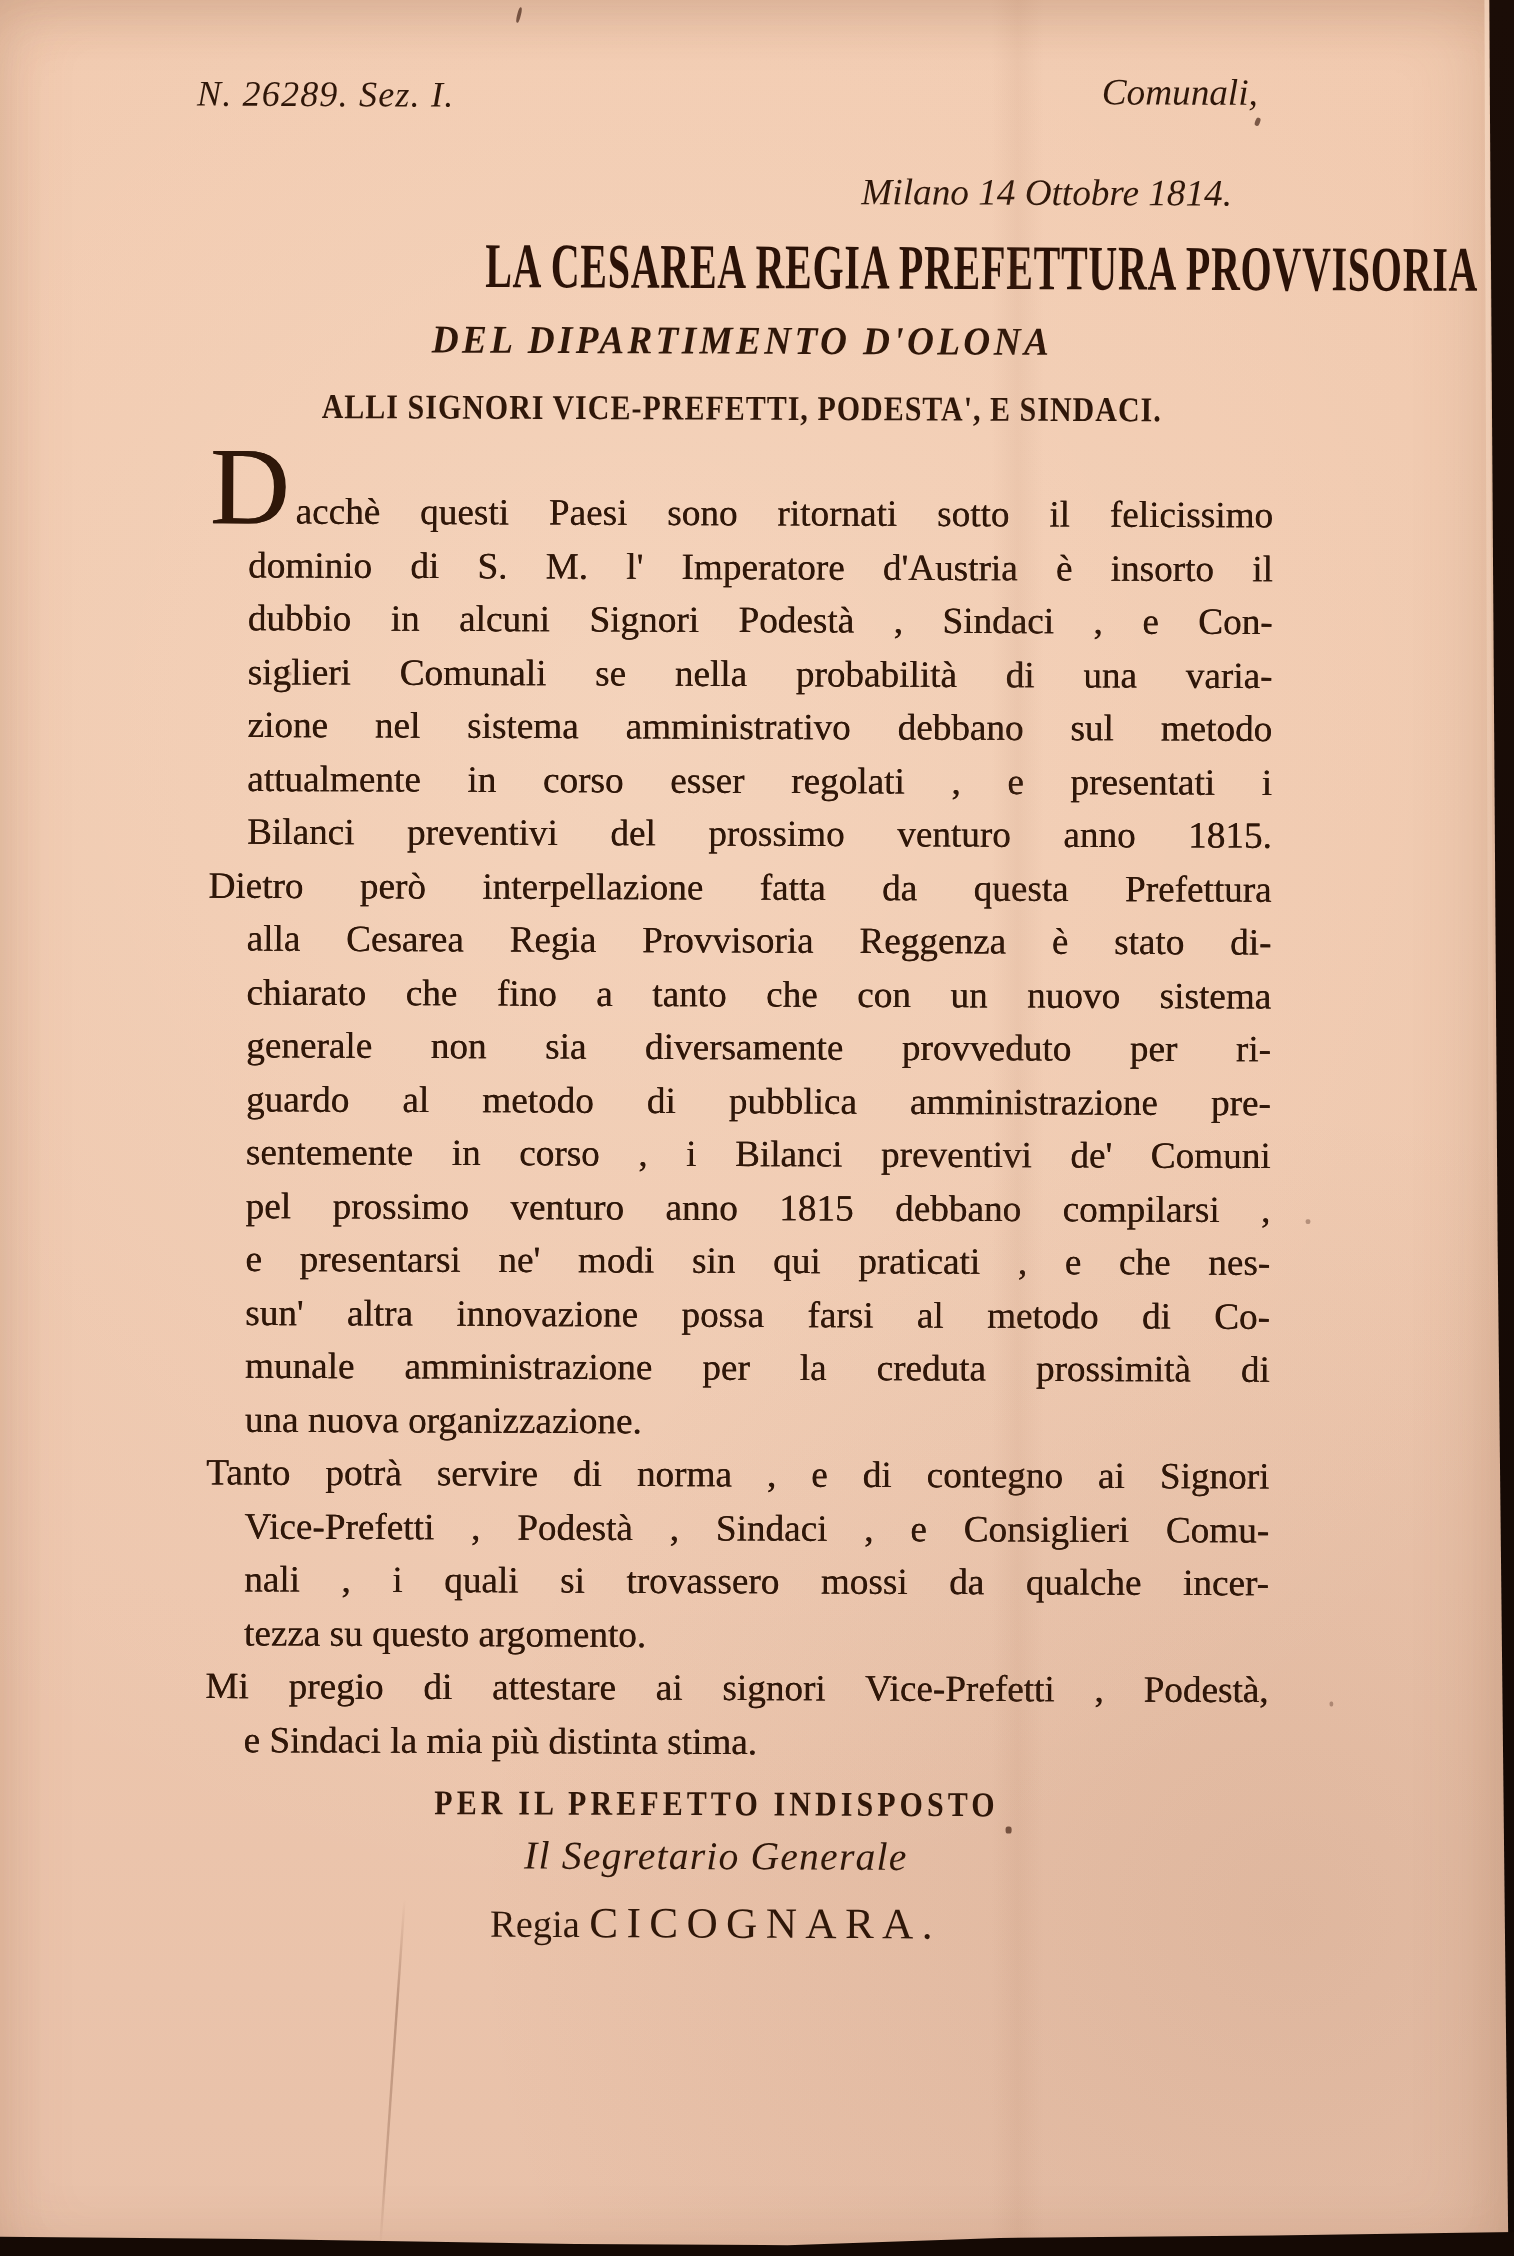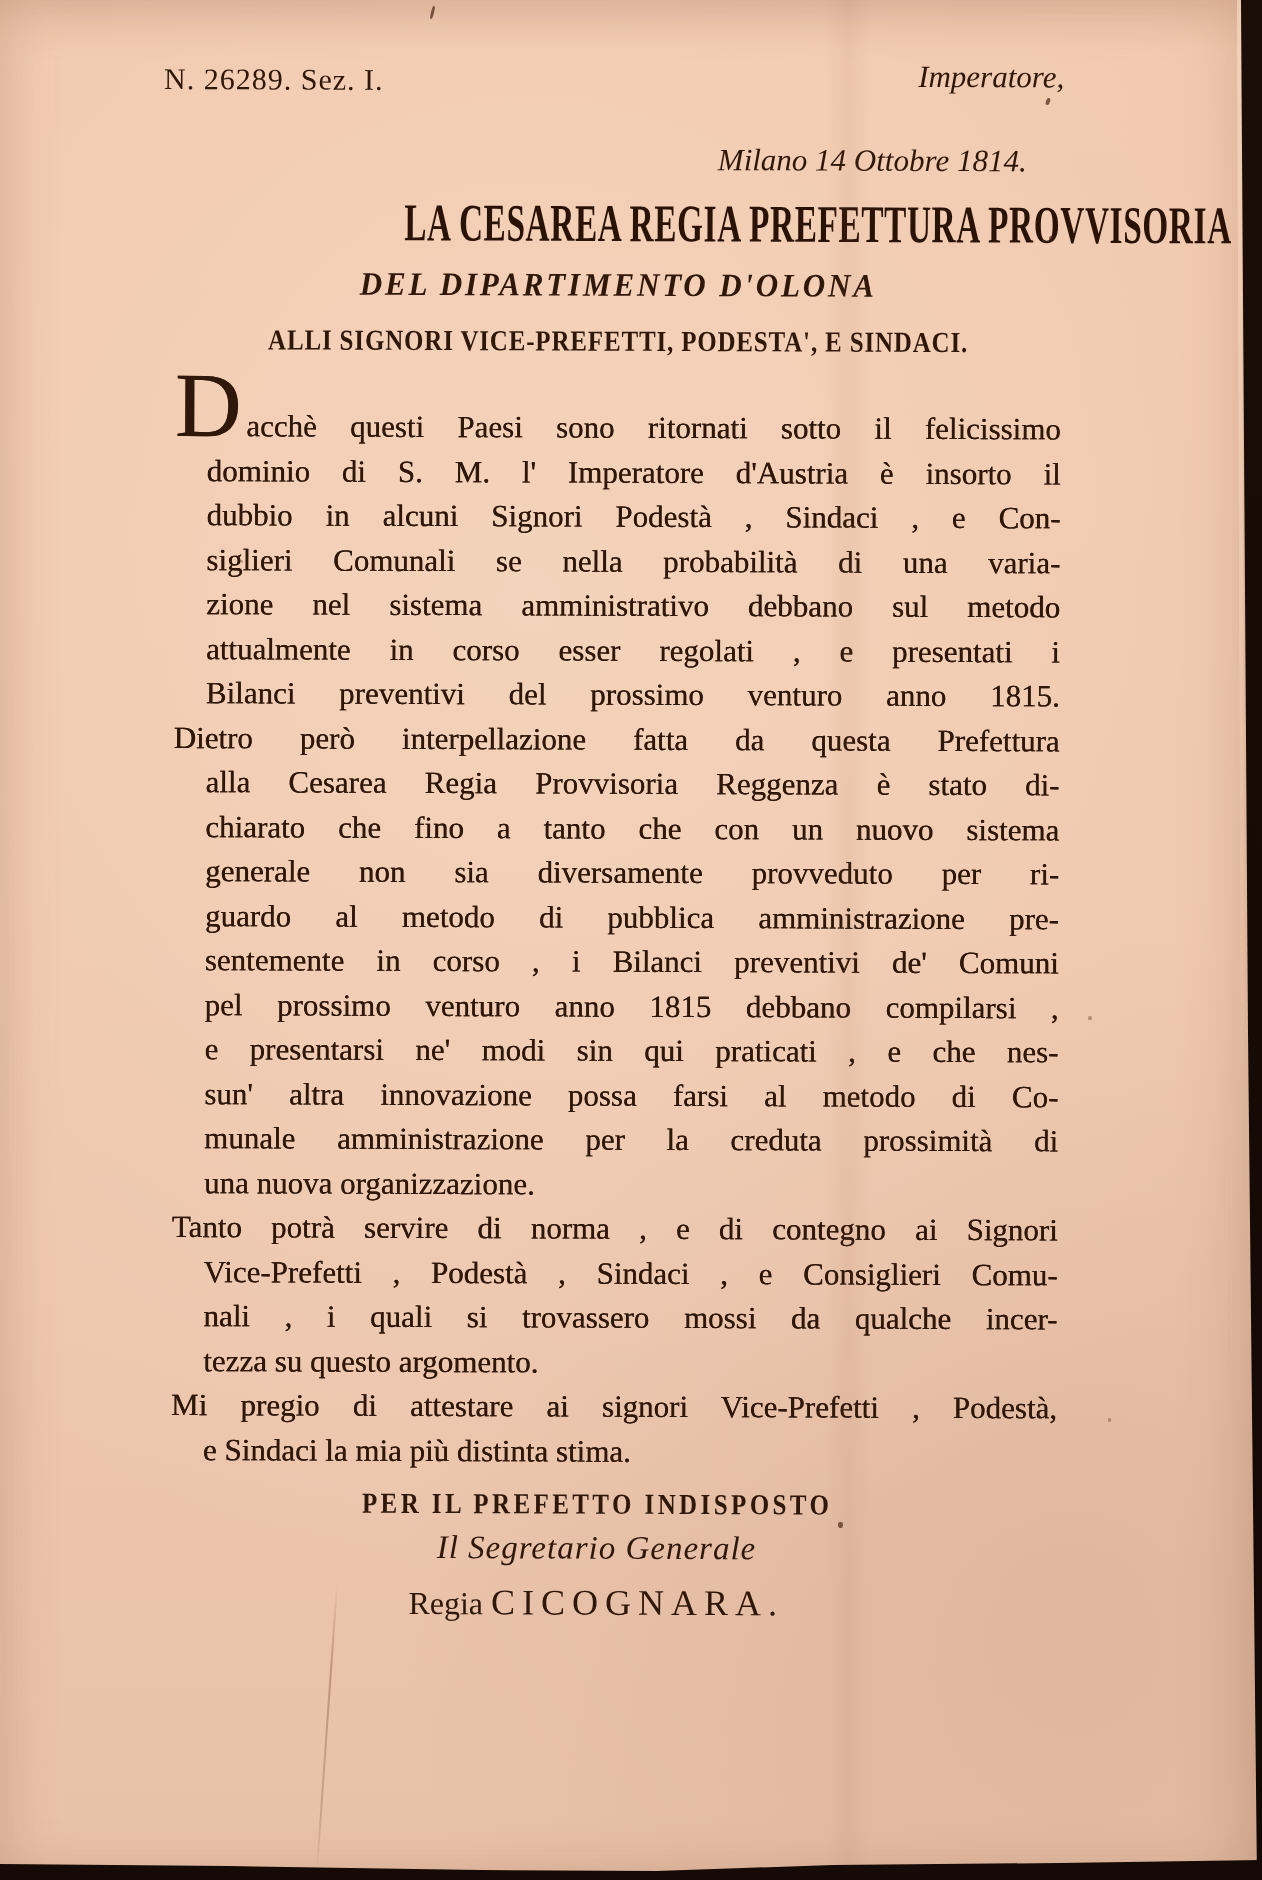--- a/index.html
+++ b/index.html
@@ -9,21 +9,21 @@
     overflow:hidden;
     font-family:"Liberation Serif","DejaVu Serif",serif;
     background:
       radial-gradient(120% 85% at 42% 32%, rgba(255,238,222,0.30), rgba(255,238,222,0) 62%),
       radial-gradient(90% 60% at 85% 85%, rgba(120,70,45,0.10), rgba(120,70,45,0) 60%),
       linear-gradient(180deg,#f1c9ae 0%,#efc7ac 38%,#edc6ad 70%,#e8c1a9 100%);
     box-shadow: inset -26px 0 60px rgba(130,75,45,.18), inset 0 14px 40px rgba(140,85,55,.10), inset 20px 0 50px rgba(150,95,60,.08);
     color:#2f1709;
   }
   .content{position:absolute;inset:0;transform:rotate(0.22deg);transform-origin:160px 120px;}
-  .ref{position:absolute;left:164px;top:62px;font-size:30px;letter-spacing:1px;white-space:nowrap;}
+  .ref{position:absolute;left:164px;top:62px;font-style:italic;font-size:30px;letter-spacing:1px;white-space:nowrap;}
   .circolare{position:absolute;left:918px;top:56px;font-style:italic;font-size:31px;white-space:nowrap;}
   .dateline{position:absolute;left:718px;top:140px;font-style:italic;font-size:31px;white-space:nowrap;}
   .colcenter{position:absolute;left:172px;width:893px;text-align:center;white-space:nowrap;}
   .fit{display:inline-block;transform-origin:50% 50%;}
   .title{top:192px;font-size:52px;font-weight:700;letter-spacing:1px;color:#2b1207;}
   .title .fit{transform:scaleX(0.64) scaleY(1.02);}
   .subtitle{top:265px;font-size:33px;font-weight:700;font-style:italic;letter-spacing:3px;}
   .subtitle .fit{transform:scaleX(0.94);}
   .salutation{top:323px;font-size:29px;font-weight:700;letter-spacing:1px;}
   .salutation .fit{transform:scaleX(0.86);}
@@ -59,21 +59,21 @@
   .s7{left:240px;top:560px;width:3px;height:3px;opacity:.4;}
   .s8{left:1108px;top:1418px;width:3px;height:4px;opacity:.5;}
 </style>
 </head>
 <body>
 
 <div class="scan">
   <div class="content">
 
     <div class="ref">N. 26289. Sez. I.</div>
-    <div class="circolare">Imperatore,</div>
+    <div class="circolare">Comunali,</div>
     <div class="dateline">Milano 14 Ottobre 1814.</div>
 
     <div class="colcenter title">
       <span class="fit">LA CESAREA REGIA PREFETTURA PROVVISORIA</span>
     </div>
     <div class="colcenter subtitle">
       <span class="fit">DEL DIPARTIMENTO D'OLONA</span>
     </div>
     <div class="colcenter salutation">
       <span class="fit">ALLI SIGNORI VICE-PREFETTI, PODESTA', E SINDACI.</span>

